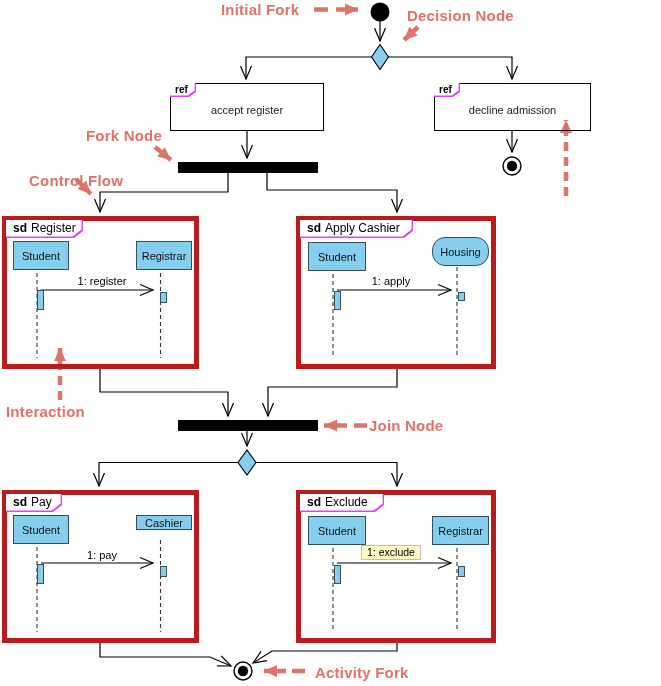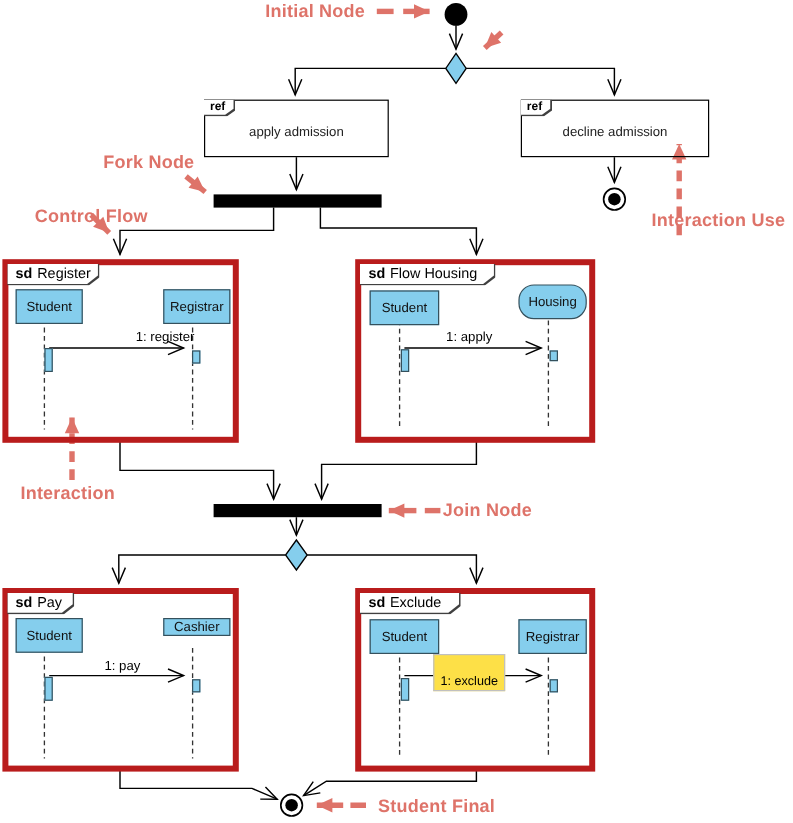--- a/index.html
+++ b/index.html
@@ -21,21 +21,21 @@
     font-size: 15px;
     letter-spacing: 0.2px;
     white-space: nowrap;
   }
 
   
   .frame { position: absolute; background: transparent; }
   .ref-frame { border: 1.5px solid #000; }
   .sd-frame { border: 5px solid #b91c1c; }
 
-  .tab { position: absolute; top: -1px; left: -1px; background: #404040;
+  .tab { position: absolute; top: -1px; left: -1px; background: #d946ef;
          clip-path: polygon(0 0, 100% 0, 100% calc(100% - 7px), calc(100% - 9px) 100%, 0 100%); }
   .tab-inner { position: absolute; left: 0; top: 0; right: 1.4px; bottom: 1.4px; background: #fff;
          clip-path: polygon(0 0, 100% 0, 100% calc(100% - 7px), calc(100% - 9px) 100%, 0 100%);
          display: flex; align-items: center; padding-left: 7px; gap: 4px;
          font-size: 12px; white-space: nowrap; }
   .tab-inner b { font-weight: 700; }
 
   .ref-tab { clip-path: polygon(0 0, 100% 0, 100% calc(100% - 5px), calc(100% - 7px) 100%, 0 100%); }
   .ref-tab .tab-inner { clip-path: polygon(0 0, 100% 0, 100% calc(100% - 5px), calc(100% - 7px) 100%, 0 100%);
          font-size: 10px; padding-left: 5px; }
@@ -43,22 +43,22 @@
   .ref-name { position: absolute; left: 0; right: 0; top: 0; bottom: 0;
          display: flex; align-items: center; justify-content: center;
          padding-top: 6px; font-size: 11px; color: #222; }
 
   
   .head { position: absolute; background: var(--node-fill, #85CEED); border: 1px solid #35505c;
           display: flex; align-items: center; justify-content: center;
           font-size: 11px; color: #111; }
   .act  { position: absolute; background: var(--node-fill, #85CEED); border: 1px solid #35505c; }
   .msg  { position: absolute; font-size: 11px; color: #000; text-align: center; }
-  .msg-box { display: inline-block; background: #fde047; border: 1px solid #c0c0c0;
-             padding: 16px 5px 1px 5px; font-size: 10.5px; }
+  .msg-box { display: inline-block; background: #fef9c3; border: 1px solid #c0c0c0;
+             padding: 0px 5px 1px 5px; font-size: 10.5px; }
 </style>
 </head>
 <body>
 
 <div class="canvas">
 
   <svg width="661" height="686" viewBox="0 0 661 686">
     <defs>
       <marker id="flowArrow" markerUnits="userSpaceOnUse" markerWidth="18" markerHeight="16" refX="16" refY="8" orient="auto">
         <path d="M3,2.5 L16,8 L3,13.5" fill="none" stroke="#000" stroke-width="1.2"></path>
@@ -131,51 +131,51 @@
       <path d="M292 671 L305 671"></path>
     </g>
   </svg>
 
   <div class="frame ref-frame" style="left:170px; top:83px; width:154px; height:48px;">
     <div class="tab ref-tab" style="width:26px; height:14px;">
       <div class="tab-inner">
           <b>ref</b>
         </div>
     </div>
-    <div class="ref-name">apply admission</div>
+    <div class="ref-name">accept register</div>
   </div>
 
   <div class="frame ref-frame" style="left:434px; top:83px; width:157px; height:48px;">
     <div class="tab ref-tab" style="width:26px; height:14px;">
       <div class="tab-inner">
           <b>ref</b>
         </div>
     </div>
     <div class="ref-name">decline admission</div>
   </div>
 
   <div class="frame sd-frame" style="left:2px; top:216px; width:197px; height:153px;">
     <div class="tab" style="width:77px; height:18px;">
       <div class="tab-inner">
           <b>sd</b>
           <span>Register</span>
         </div>
     </div>
     <div class="head" style="left:6px; top:20px; width:56px; height:29px;">Student</div>
     <div class="head" style="left:129px; top:20px; width:56px; height:29px;">Registrar</div>
-    <div class="msg" style="left:35px; top:54px; width:120px;text-align:right;">1: register</div>
+    <div class="msg" style="left:35px; top:54px; width:120px;">1: register</div>
     <div class="act" style="left:30px; top:69px; width:7px; height:20px;"></div>
     <div class="act" style="left:153px; top:71px; width:7px; height:11px;"></div>
   </div>
 
   <div class="frame sd-frame" style="left:296px; top:216px; width:200px; height:153px;">
     <div class="tab" style="width:113px; height:18px;">
       <div class="tab-inner">
           <b>sd</b>
-          <span>Flow Housing</span>
+          <span>Apply Cashier</span>
         </div>
     </div>
     <div class="head" style="left:7px; top:21px; width:58px; height:29px;">Student</div>
     <div class="head" style="left:131px; top:16px; width:57px; height:29px;border-radius:13px;">Housing</div>
     <div class="msg" style="left:30px; top:54px; width:120px;">1: apply</div>
     <div class="act" style="left:33px; top:70px; width:7px; height:19px;"></div>
     <div class="act" style="left:157px; top:71px; width:7px; height:9px;"></div>
   </div>
 
   <div class="frame sd-frame" style="left:2px; top:490px; width:197px; height:153px;">
@@ -199,21 +199,21 @@
           <span>Exclude</span>
         </div>
     </div>
     <div class="head" style="left:7px; top:21px; width:58px; height:29px;">Student</div>
     <div class="head" style="left:131px; top:21px; width:57px; height:29px;">Registrar</div>
     <div class="msg" style="left:30px; top:50px; width:120px;"><span class="msg-box">1: exclude</span></div>
     <div class="act" style="left:33px; top:70px; width:7px; height:19px;"></div>
     <div class="act" style="left:157px; top:71px; width:7px; height:11px;"></div>
   </div>
 
-  <div class="ann" style="left:221px; top:1px;">Initial Node</div>
+  <div class="ann" style="left:221px; top:1px;">Initial Fork</div>
+  <div class="ann" style="left:407px; top:7px;">Decision Node</div>
   <div class="ann" style="left:86px;  top:127px;">Fork Node</div>
   <div class="ann" style="left:29px;  top:172px;">Control Flow</div>
-  <div class="ann" style="left:543px; top:175px;">Interaction Use</div>
-  <div class="ann" style="left:17px;  top:403px;">Interaction</div>
+  <div class="ann" style="left:6px;  top:403px;">Interaction</div>
   <div class="ann" style="left:369px; top:417px;">Join Node</div>
-  <div class="ann" style="left:315px; top:664px;">Student Final</div>
+  <div class="ann" style="left:315px; top:664px;">Activity Fork</div>
 
 </div>
 
 </body></html>

